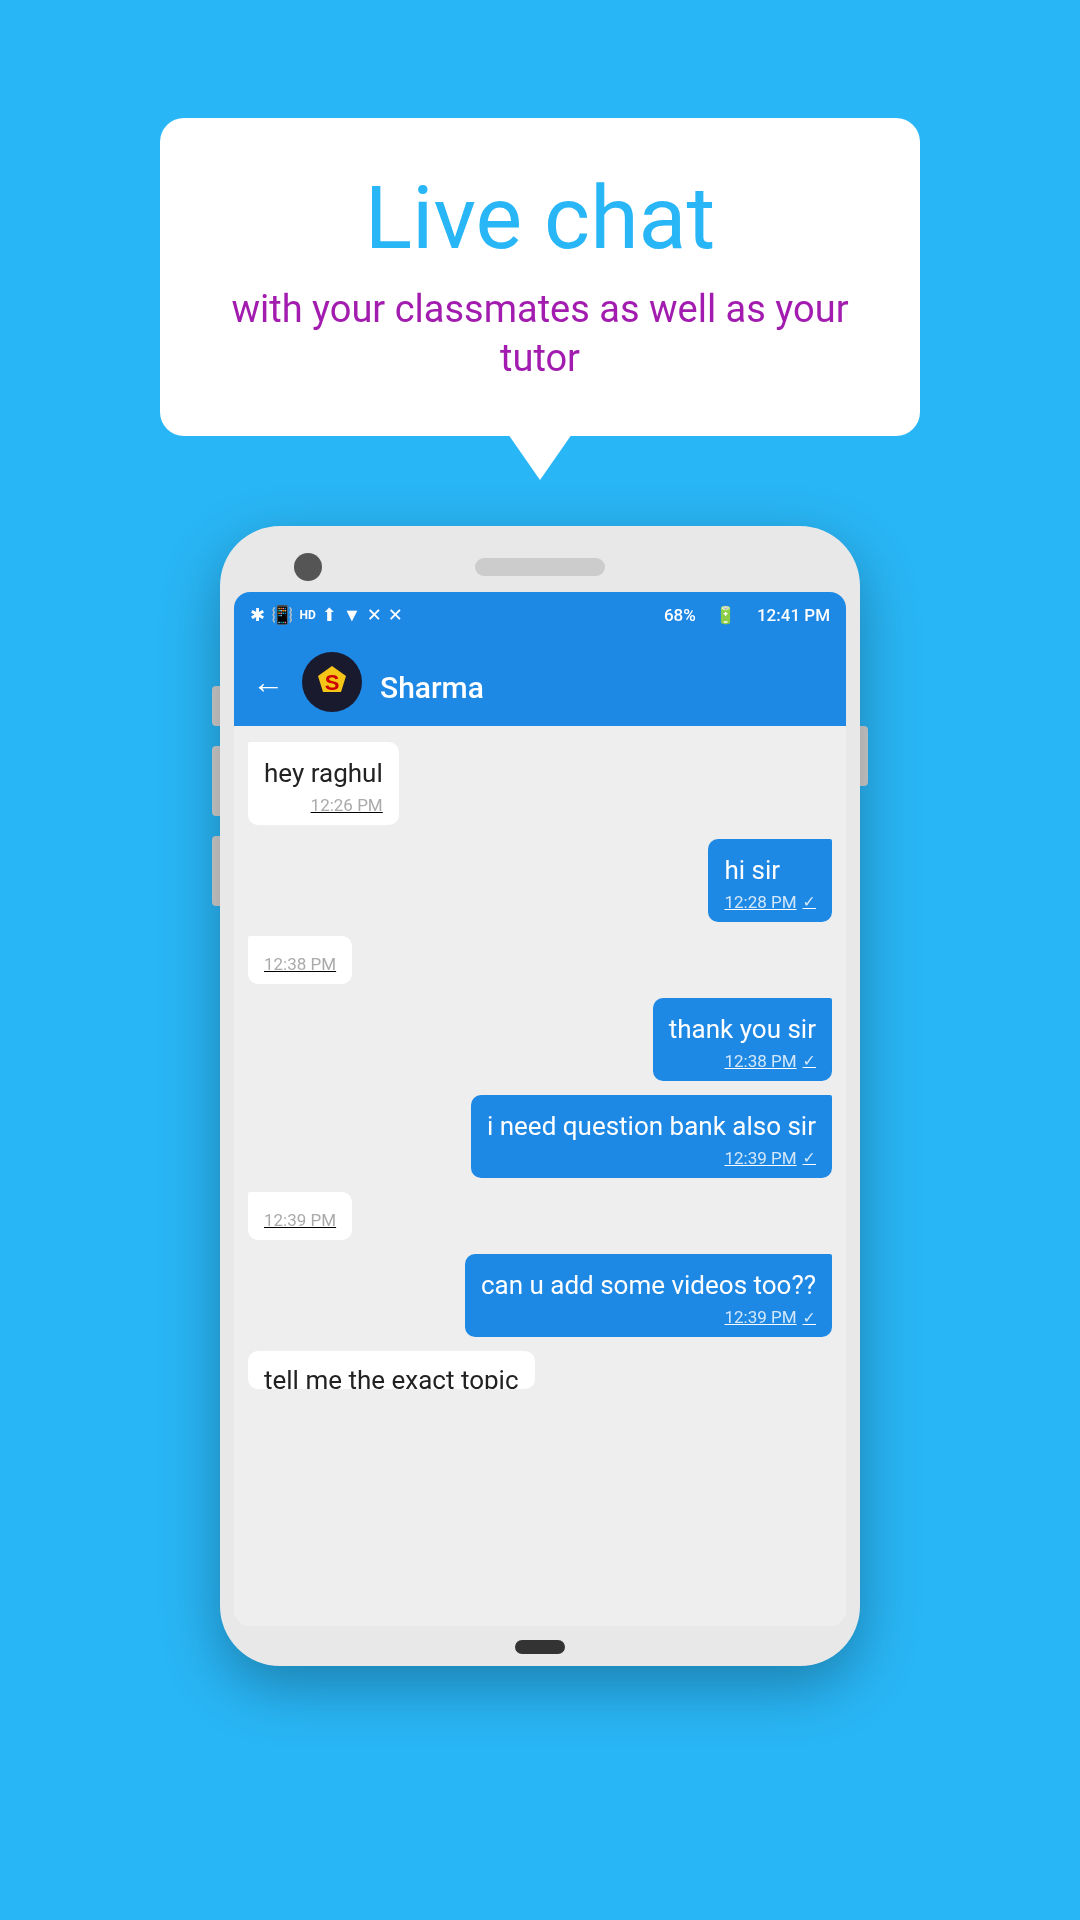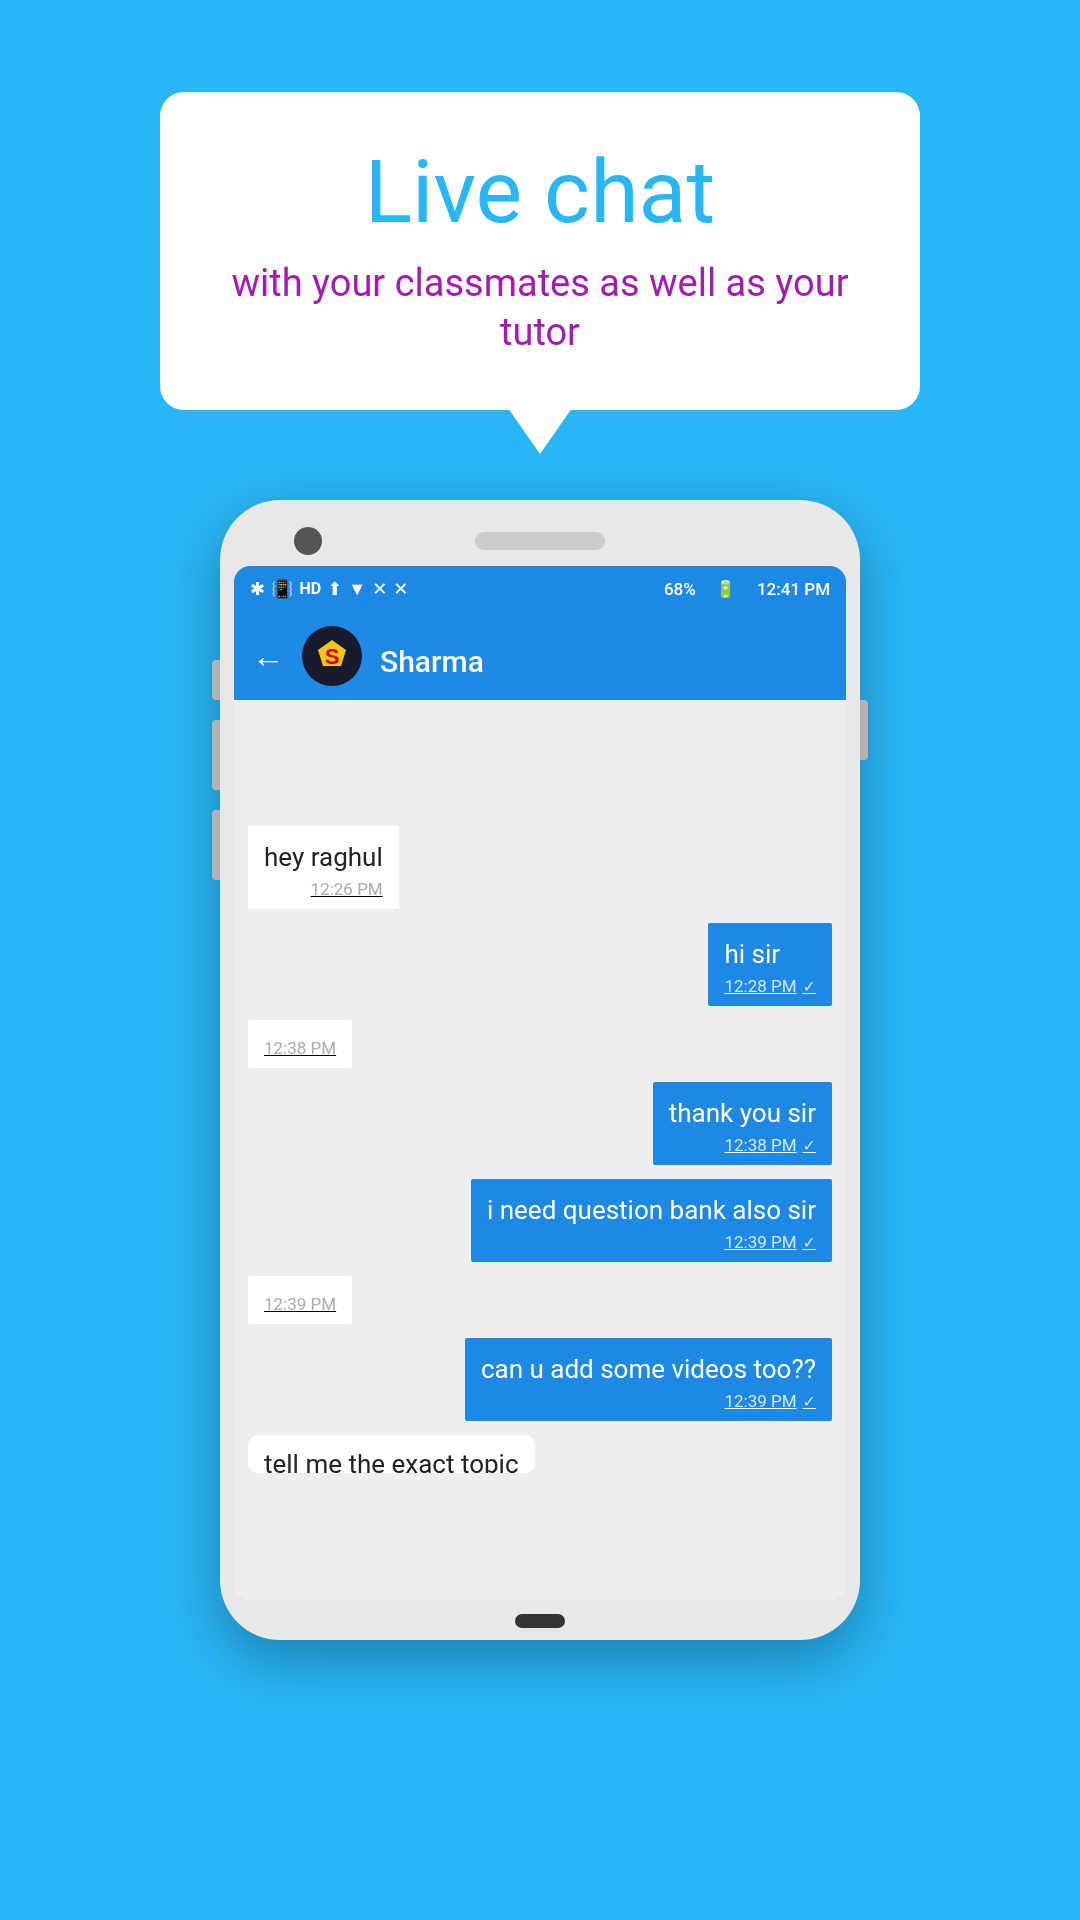--- a/index.html
+++ b/index.html
@@ -14,21 +14,21 @@
       align-items: center;
       overflow: hidden;
       position: relative;
     }
 
     
     .speech-bubble {
       background: white;
       border-radius: 24px;
       padding: 52px 70px 52px 70px;
-      margin-top: 92px;
+      margin-top: 118px;
       width: 760px;
       text-align: center;
       position: relative;
     }
     .speech-bubble::after {
       content: '';
       position: absolute;
       bottom: -44px;
       left: 50%;
       transform: translateX(-50%);
@@ -177,38 +177,37 @@
     }
 
     
     .chat-area {
       background: #eeeeee;
       padding: 16px 14px;
       display: flex;
       flex-direction: column;
       gap: 14px;
       min-height: 900px;
-      justify-content: center;
     }
 
     
     .msg-row {
       display: flex;
     }
     .msg-row.received {
       justify-content: flex-start;
     }
     .msg-row.sent {
       justify-content: flex-end;
     }
 
     .msg-bubble {
       max-width: 75%;
       padding: 14px 16px 10px 16px;
-      border-radius: 2px;
+      border-radius: 10px;
       position: relative;
     }
 
     .msg-bubble.received-bubble {
       background: white;
       border-top-left-radius: 2px;
     }
 
     .msg-bubble.sent-bubble {
       background: #1e88e5;
@@ -320,21 +319,21 @@
       <div class="phone-camera"></div>
       <div class="phone-speaker"></div>
     </div>
 
     <div class="phone-screen">
 
       <div class="status-bar">
         <div class="status-left">
           <span>✱</span>
           <span>📳</span>
-          <span style="font-size:16px;font-weight:bold;">HD</span>
+          <span style="font-size:12px;font-weight:bold;">HD</span>
           <span>⬆</span>
           <span>▼</span>
           <span>✕</span>
           <span>✕</span>
         </div>
         <div class="status-right">
           <span>68%</span>
           <span>🔋</span>
           <span>12:41 PM</span>
         </div>

